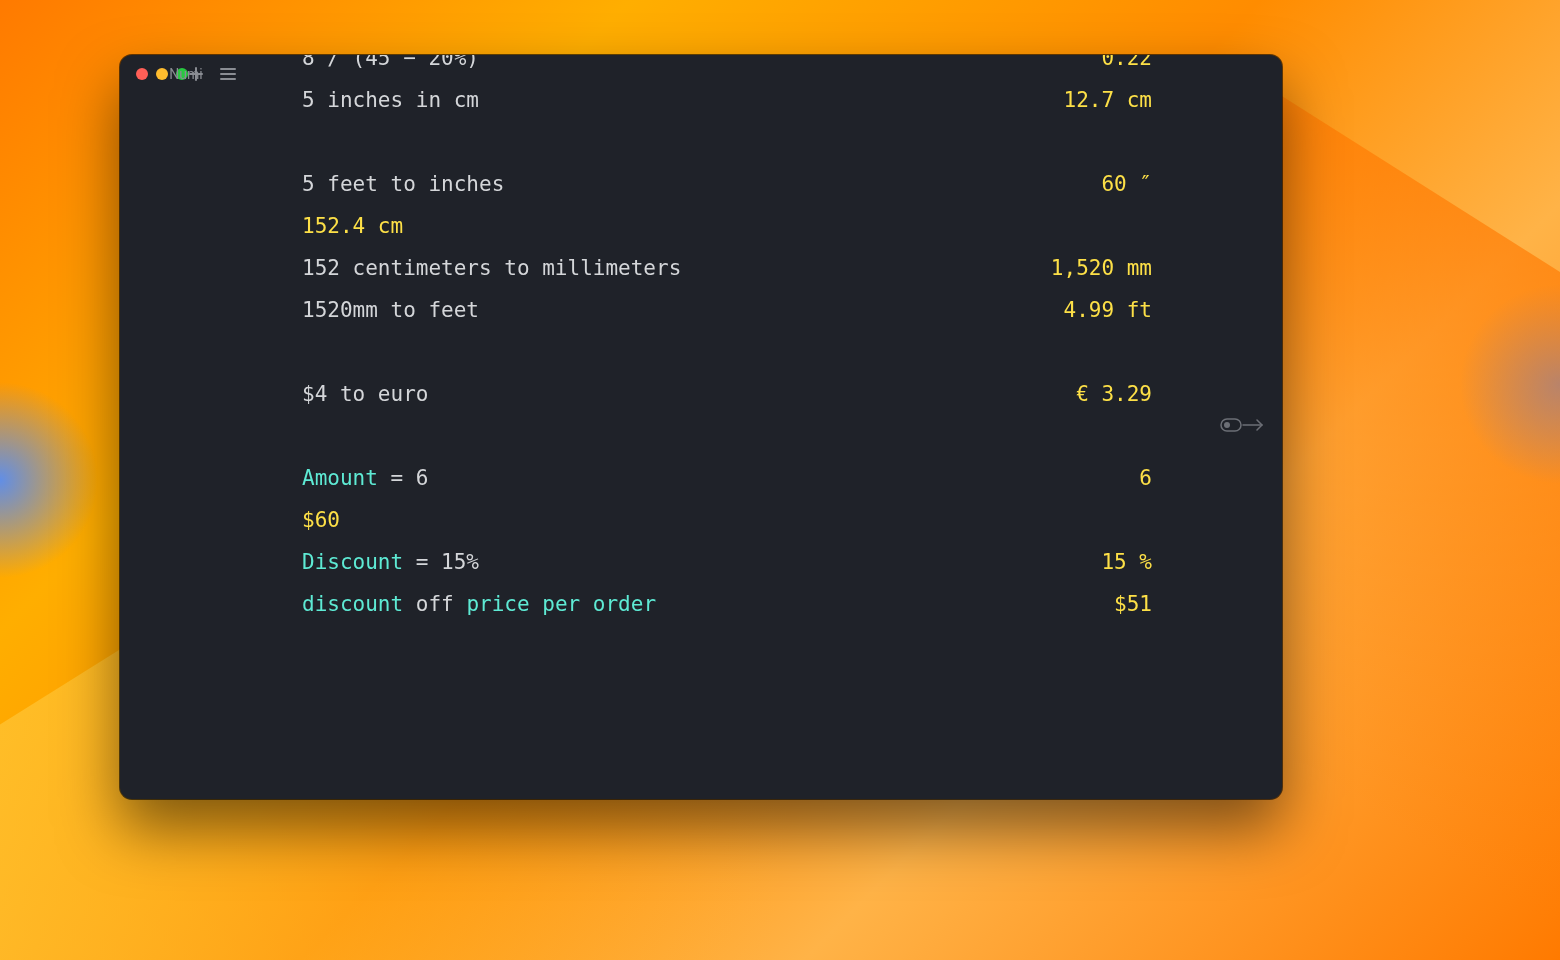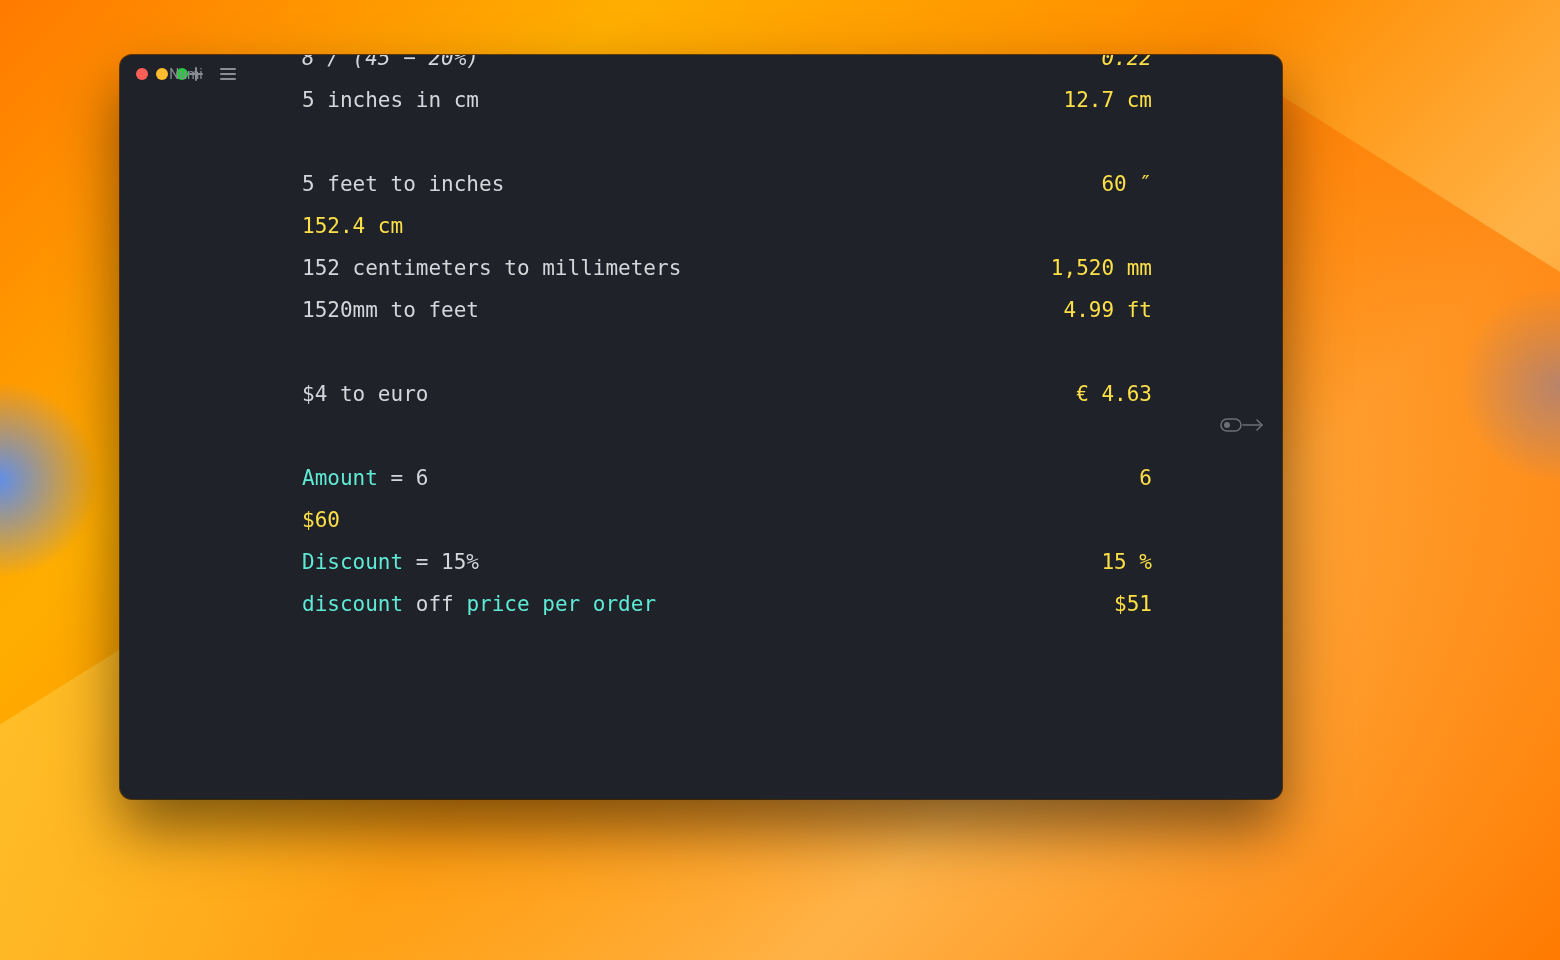--- a/index.html
+++ b/index.html
@@ -116,21 +116,20 @@
     white-space: pre;
   }
   .row.blank { height: 42px; }
 
   .expr { color: #d4d6d9; }
   .result { color: #fde047; text-align: left; }
 
   
   .row.clip .expr, .row.clip .result {
     position: relative;
-    font-style: italic;
   }
   .row.clip {
     margin-top: -18px; 
   }
 
   
   .kw   { color: #5eead4; margin-top: 28px; }   
   .op   { color: #d4d6d9; }   
   .txt  { color: #d4d6d9; }
 
@@ -177,21 +176,21 @@
 
     <div class="content" id="content">
         <div class="row clip"><span class="expr"><span class="txt">8 / (45 − 20%)</span></span><span class="result">0.22</span></div>
         <div class="row"><span class="expr"><span class="txt">5 inches in cm</span></span><span class="result">12.7 cm</span></div>
         <div class="row blank"></div>
         <div class="row"><span class="expr"><span class="txt">5 feet to inches</span></span><span class="result">60 ″</span></div>
         <div class="row"><span class="result">152.4 cm</span></div>
         <div class="row"><span class="expr"><span class="txt">152 centimeters to millimeters</span></span><span class="result">1,520 mm</span></div>
         <div class="row"><span class="expr"><span class="txt">1520mm to feet</span></span><span class="result">4.99 ft</span></div>
         <div class="row blank"></div>
-        <div class="row"><span class="expr"><span class="txt">$4 to euro</span></span><span class="result">€ 4.63</span></div>
+        <div class="row"><span class="expr"><span class="txt">$4 to euro</span></span><span class="result">€ 3.29</span></div>
         <div class="row blank"></div>
         <div class="row"><span class="expr"><span class="kw">Amount</span><span class="op"> = 6</span></span><span class="result">6</span></div>
         <div class="row"><span class="result">$60</span></div>
         <div class="row"><span class="expr"><span class="kw">Discount</span><span class="op"> = 15%</span></span><span class="result">15 %</span></div>
         <div class="row"><span class="expr"><span class="kw">discount</span><span class="op"> off </span><span class="kw">price per order</span></span><span class="result">$51</span></div>
       </div>
 
     <div class="footer">
       <span>
         <svg width="22" height="14" viewBox="0 0 22 14" fill="none" stroke="#6c6f76" stroke-width="1.5">

